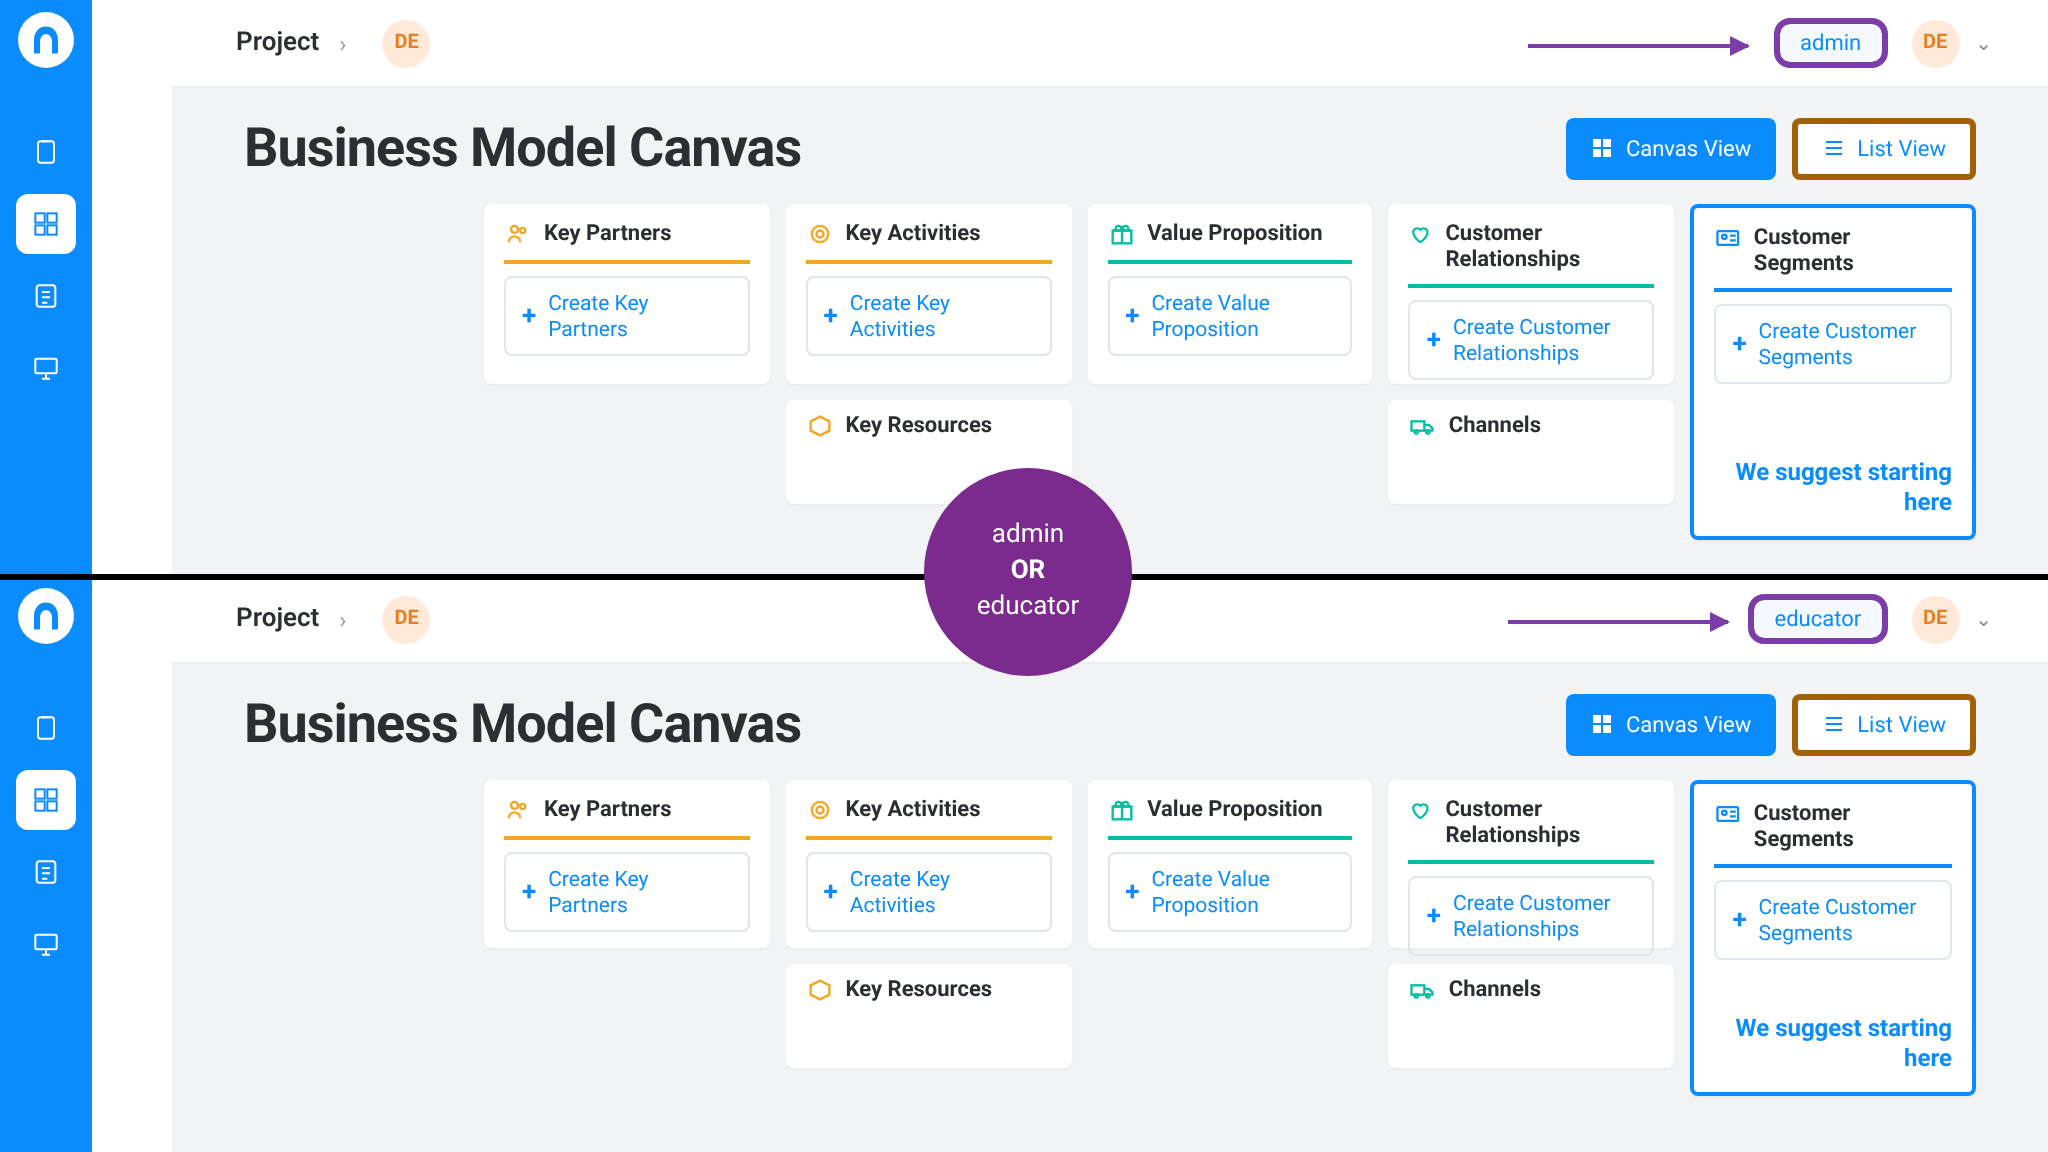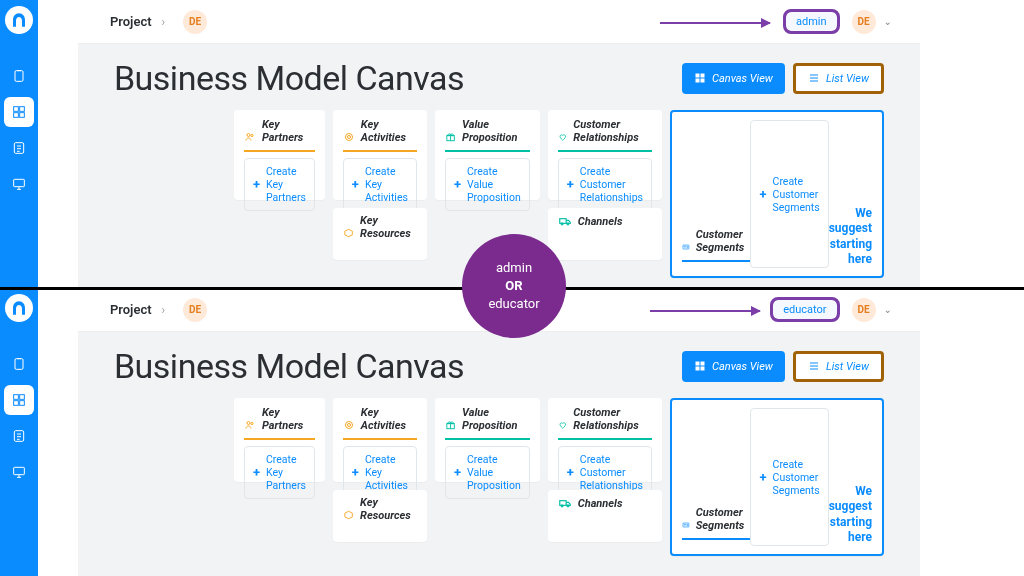--- a/index.html
+++ b/index.html
@@ -1,18 +1,18 @@
 <!DOCTYPE html>
 <html><head>
 <meta charset="utf-8">
 <style>
   * { box-sizing: border-box; margin: 0; padding: 0; }
   html, body { width: 1024px; height: 576px; font-family: -apple-system, BlinkMacSystemFont, "Segoe UI", Roboto, Arial, sans-serif; background: #fff; overflow: hidden; }
   .wrap { position: relative; width: 1024px; height: 576px; }
-  .panel { position: absolute; left: 0; width: 920px; height: 288px; display: flex; gap: 40px; }
+  .panel { position: absolute; left: 0; width: 1024px; height: 288px; display: flex; gap: 40px; }
   .panel.top { top: 0; }
   .panel.bot { top: 288px; }
 
   .sidebar { width: 46px; background: #0a8cff; display: flex; flex-direction: column; align-items: center; padding-top: 6px; }
   .logo { width: 28px; height: 28px; border-radius: 50%; background: #fff; display: flex; align-items: center; justify-content: center; margin-bottom: 24px; }
   .logo svg { width: 18px; height: 18px; }
   .nav-item { width: 30px; height: 30px; border-radius: 6px; display: flex; align-items: center; justify-content: center; margin: 3px 0; cursor: pointer; }
   .nav-item.active { background: #fff; }
   .nav-item svg { width: 16px; height: 16px; stroke: #fff; fill: none; stroke-width: 1.5; }
   .nav-item.active svg { stroke: #0a8cff; }
@@ -25,39 +25,39 @@
   .spacer { flex: 1; }
   .role-chip { border: 1px solid #7b3da8; border-radius: 4px; padding: 3px 10px; font-size: 11px; color: #0a8cff; background: #f5f9ff; cursor: pointer; }
   .role-chip.hl { outline: 3px solid #7b3da8; outline-offset: -1px; border-radius: 6px; }
   .user-de { width: 24px; height: 24px; border-radius: 50%; background: #ffe9d9; color: #e67e22; font-size: 10px; font-weight: 700; display: flex; align-items: center; justify-content: center; margin-left: 14px; }
   .caret { margin-left: 8px; color: #888; font-size: 10px; }
   .arrow-callout { position: absolute; height: 2px; background: #7b3da8; }
   .arrow-callout::after { content: ""; position: absolute; right: -1px; top: -4px; border-left: 10px solid #7b3da8; border-top: 5px solid transparent; border-bottom: 5px solid transparent; }
 
   .content { padding: 14px 36px 0 36px; }
   .titlebar { display: flex; align-items: center; margin-bottom: 12px; }
-  .page-title { font-size: 34px; font-weight: 400; color: #2b2f33; letter-spacing: -0.5px; }
+  .page-title { font-size: 27px; font-weight: 700; color: #2b2f33; letter-spacing: -0.5px; }
   .view-toggle { margin-left: auto; display: flex; gap: 8px; }
-  .vt-btn { display: flex; align-items: center; gap: 6px; font-size: 11px; padding: 6px 12px; border-radius: 4px; cursor: pointer; font-style: italic; }
+  .vt-btn { display: flex; align-items: center; gap: 6px; font-size: 11px; padding: 6px 12px; border-radius: 4px; cursor: pointer; }
   .vt-btn.primary { background: #0a8cff; color: #fff; }
   .vt-btn.ghost { background: #fff; color: #0a8cff; border: 3px solid #a16207; }
   .vt-btn svg { width: 12px; height: 12px; }
 
   .canvas { display: grid; grid-template-columns: repeat(5, 1fr); gap: 8px; padding-left: 120px; }
   .card { background: #fff; border-radius: 4px; padding: 8px 10px; min-height: 52px; box-shadow: 0 1px 1px rgba(0,0,0,0.03); }
-  .card-head { display: flex; align-items: flex-end; gap: 6px; padding-bottom: 6px; border-bottom: 2px solid transparent; margin-bottom: 6px; font-style: italic; }
+  .card-head { display: flex; align-items: flex-start; gap: 6px; padding-bottom: 6px; border-bottom: 2px solid transparent; margin-bottom: 6px; }
   .card-head-title { font-size: 11px; font-weight: 700; color: #2b2f33; }
   .card-head svg { width: 14px; height: 14px; }
   .c-orange .card-head { border-color: #f5a623; }
   .c-teal   .card-head { border-color: #00bfa5; }
   .c-blue   .card-head { border-color: #0a8cff; }
   .create-btn { display: flex; align-items: center; gap: 6px; border: 1px solid #e1e6ea; border-radius: 4px; padding: 6px 8px; font-size: 10.5px; color: #0a8cff; cursor: pointer; }
   .plus { font-weight: 700; font-size: 13px; }
   .col { display: flex; flex-direction: column; gap: 8px; }
-  .col.tall .card.hl-seg { border: 2px solid #0a8cff; height: 168px; display: flex; flex-direction: row; }
+  .col.tall .card.hl-seg { border: 2px solid #0a8cff; height: 168px; display: flex; flex-direction: column; }
   .panel.bot .col.tall .card.hl-seg { height: 158px; }
   .suggest { margin-top: auto; text-align: right; font-size: 12px; font-weight: 700; color: #0a8cff; line-height: 1.3; }
   .half { height: 90px; }
   .panel.bot .half { height: 84px; }
 
   .divider { position: absolute; top: 287px; left: 0; width: 1024px; height: 3px; background: #000; z-index: 5; }
   .center-circle { position: absolute; top: 234px; left: 462px; width: 104px; height: 104px; border-radius: 50%; background: #7b2b8e; color: #fff; display: flex; flex-direction: column; align-items: center; justify-content: center; font-size: 13px; line-height: 1.4; z-index: 6; }
   .center-circle .or { font-weight: 700; font-size: 13px; text-align: right; }
 </style>
 </head>

